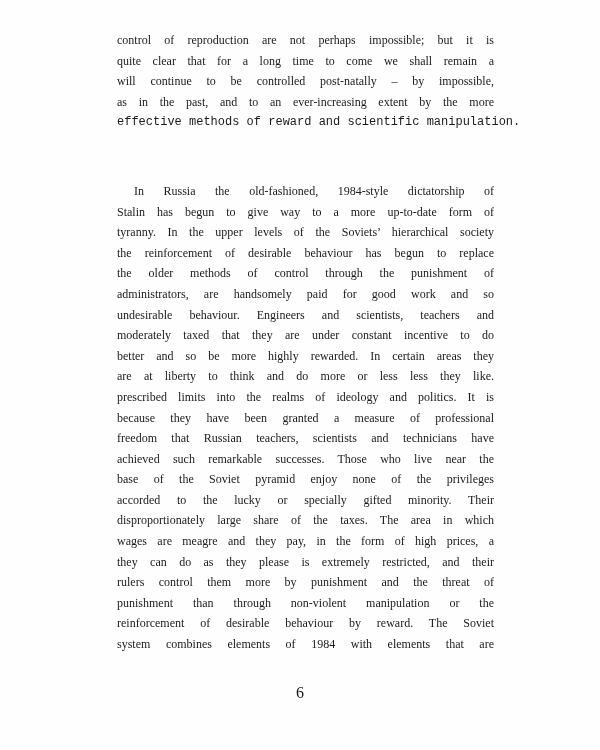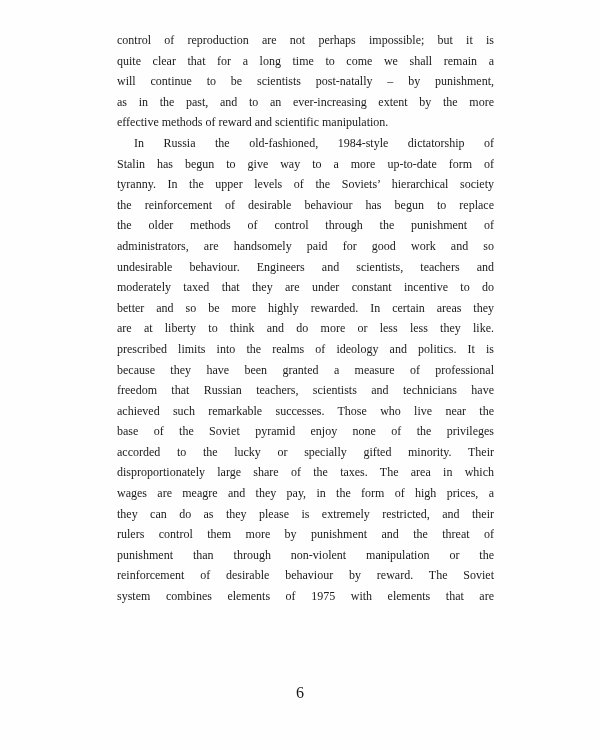--- a/index.html
+++ b/index.html
@@ -32,23 +32,25 @@
     .line {
       display: block;
       height: 20.6px;
       white-space: nowrap;
       text-align: justify;
       text-align-last: justify;
       overflow: visible;
     }
     .line.last {
       text-align-last: left;
+      font-family: Liberation Mono, monospace;
     }
     .line.indent {
       padding-left: 17px;
+      margin-top: 48px;
     }
     .para {
       margin: 0;
     }
     .page-number {
       position: absolute;
       left: 0;
       width: 600px;
       top: 684px;
       text-align: center;
@@ -58,21 +60,21 @@
     }
   </style>
 </head>
 <body>
 
 <div class="page">
   <div class="text-block">
     <div class="para">
       <span class="line">control of reproduction are not perhaps impossible; but it is</span>
       <span class="line">quite clear that for a long time to come we shall remain a</span>
-      <span class="line">will continue to be scientists post-natally – by punishment,</span>
+      <span class="line">will continue to be controlled post-natally – by impossible,</span>
       <span class="line">as in the past, and to an ever-increasing extent by the more</span>
       <span class="line last">effective methods of reward and scientific manipulation.</span>
     </div>
     <div class="para">
       <span class="line indent">In Russia the old-fashioned, 1984-style dictatorship of</span>
       <span class="line">Stalin has begun to give way to a more up-to-date form of</span>
       <span class="line">tyranny. In the upper levels of the Soviets’ hierarchical society</span>
       <span class="line">the reinforcement of desirable behaviour has begun to replace</span>
       <span class="line">the older methods of control through the punishment of</span>
       <span class="line">administrators, are handsomely paid for good work and so</span>
@@ -85,17 +87,17 @@
       <span class="line">freedom that Russian teachers, scientists and technicians have</span>
       <span class="line">achieved such remarkable successes. Those who live near the</span>
       <span class="line">base of the Soviet pyramid enjoy none of the privileges</span>
       <span class="line">accorded to the lucky or specially gifted minority. Their</span>
       <span class="line">disproportionately large share of the taxes. The area in which</span>
       <span class="line">wages are meagre and they pay, in the form of high prices, a</span>
       <span class="line">they can do as they please is extremely restricted, and their</span>
       <span class="line">rulers control them more by punishment and the threat of</span>
       <span class="line">punishment than through non-violent manipulation or the</span>
       <span class="line">reinforcement of desirable behaviour by reward. The Soviet</span>
-      <span class="line">system combines elements of 1975 with elements that are</span>
+      <span class="line">system combines elements of 1984 with elements that are</span>
     </div>
   </div>
   <div class="page-number">6</div>
 </div>
 
 </body></html>

